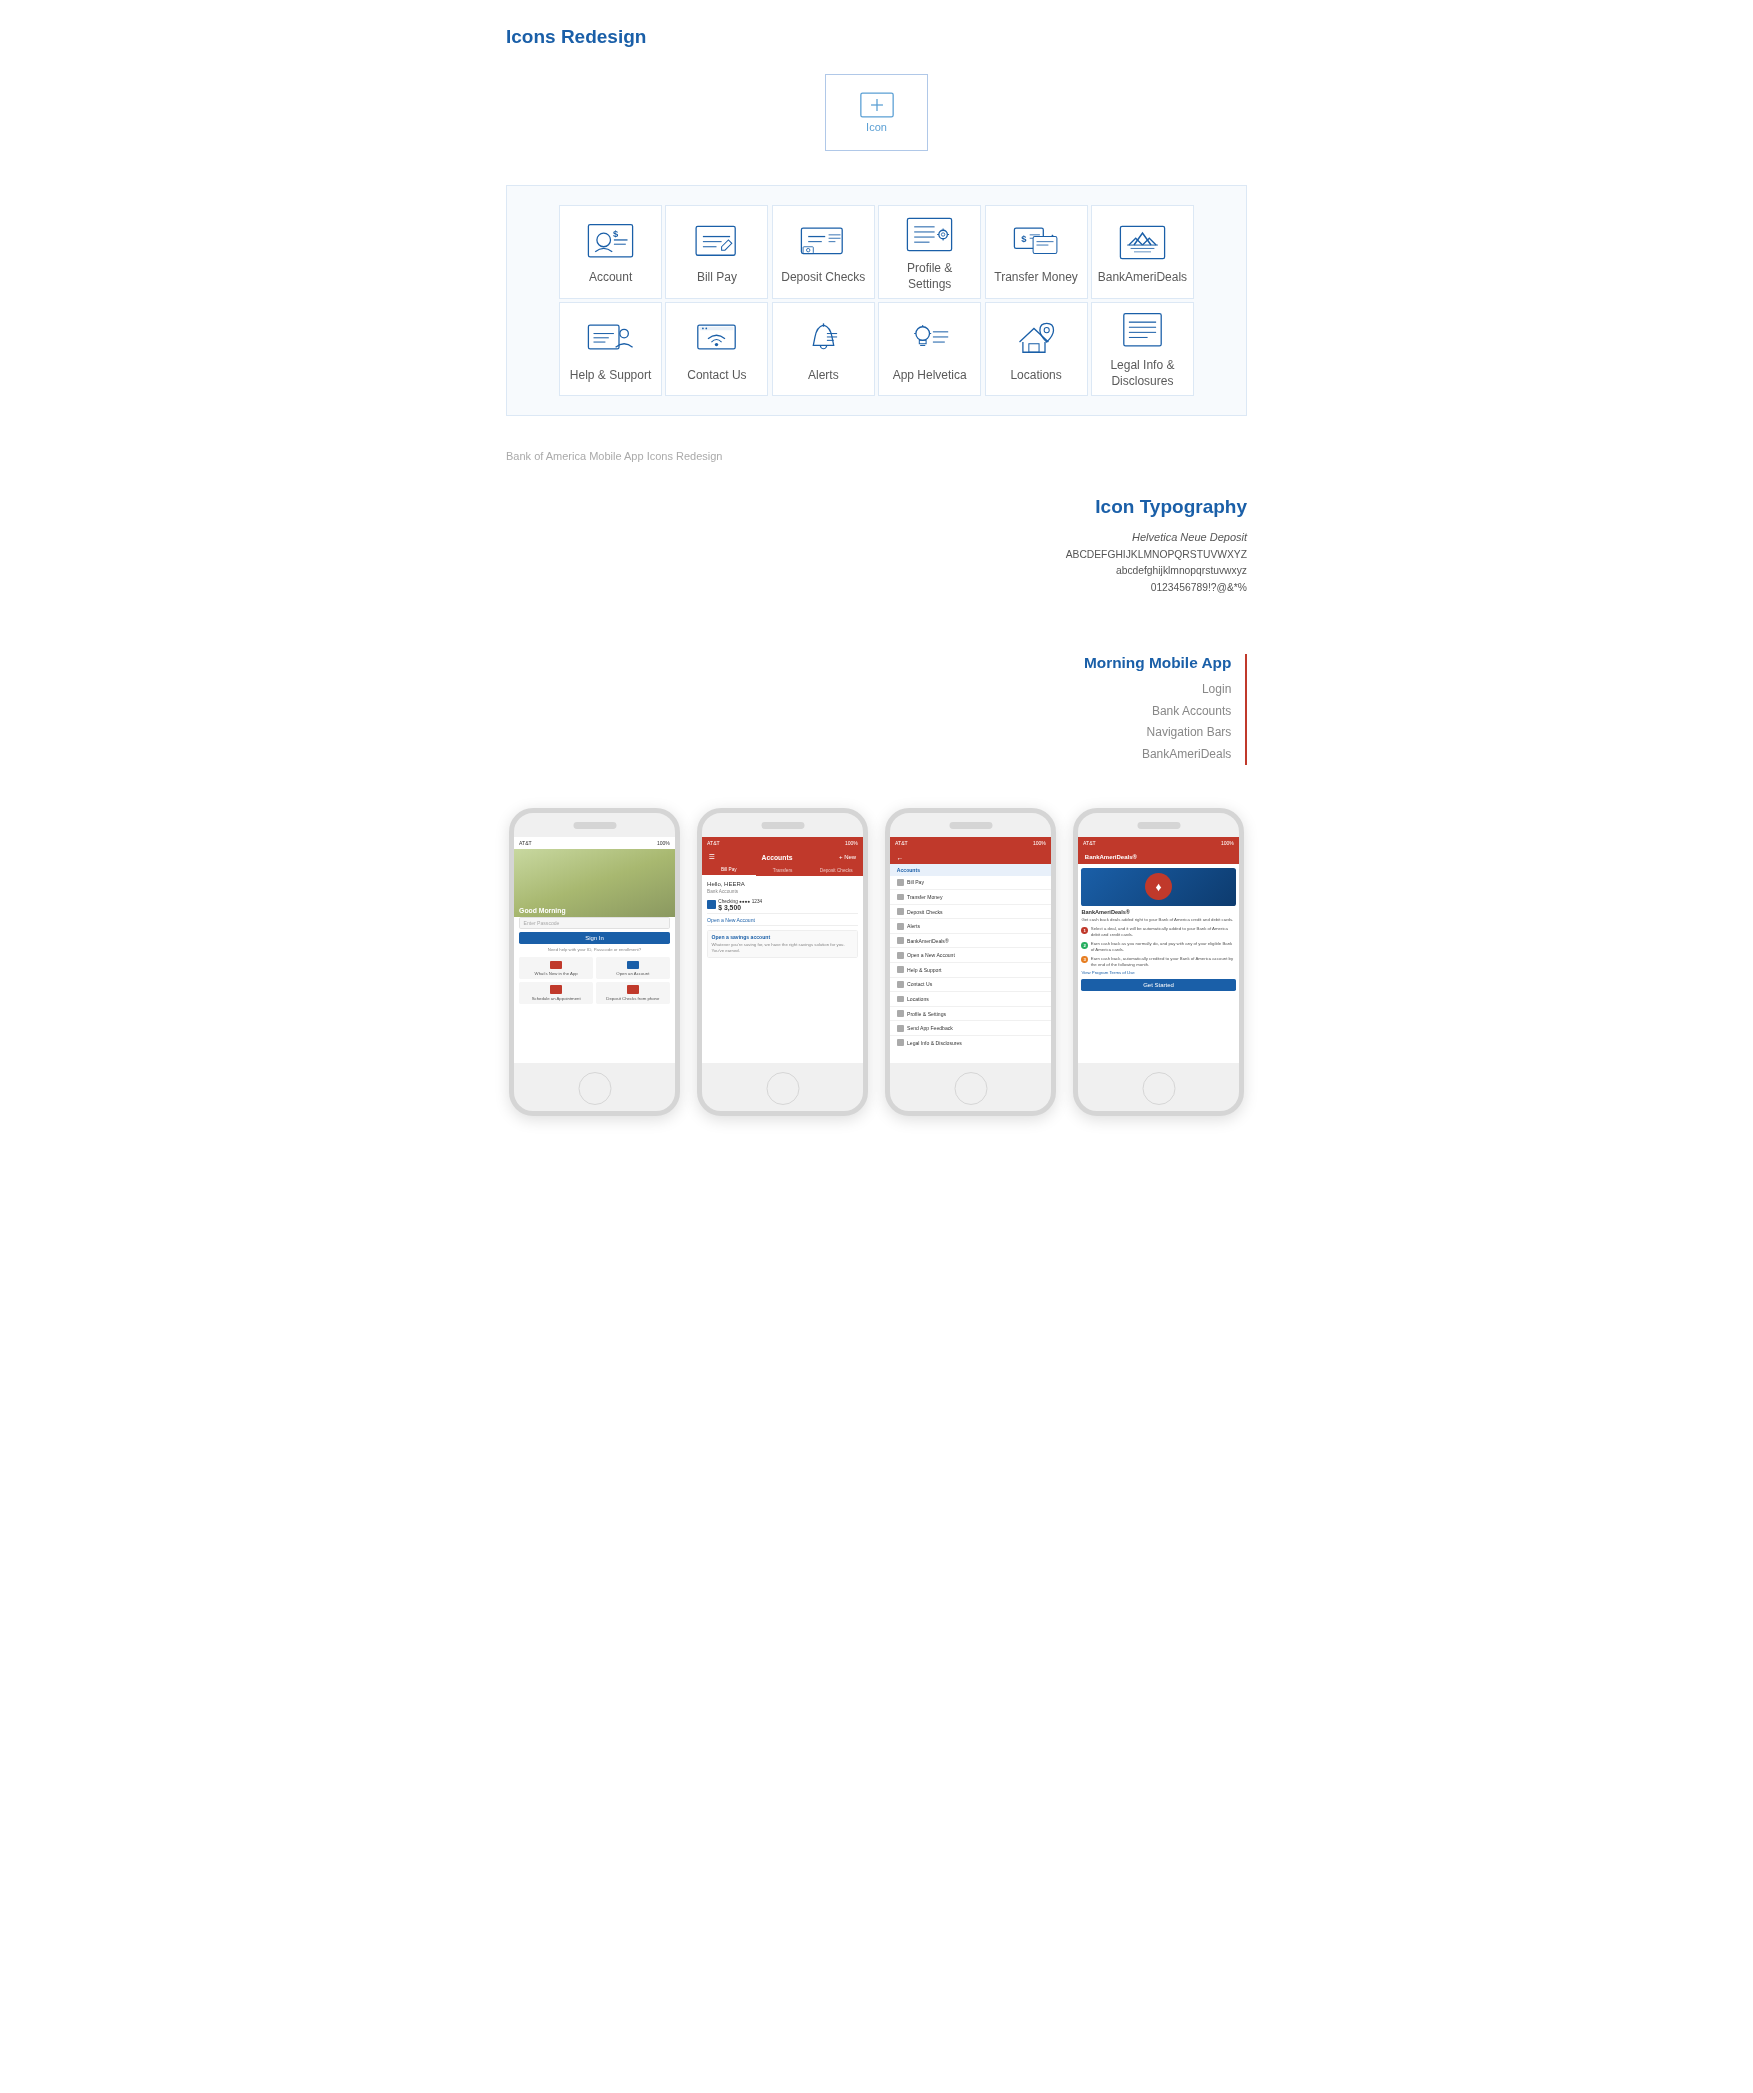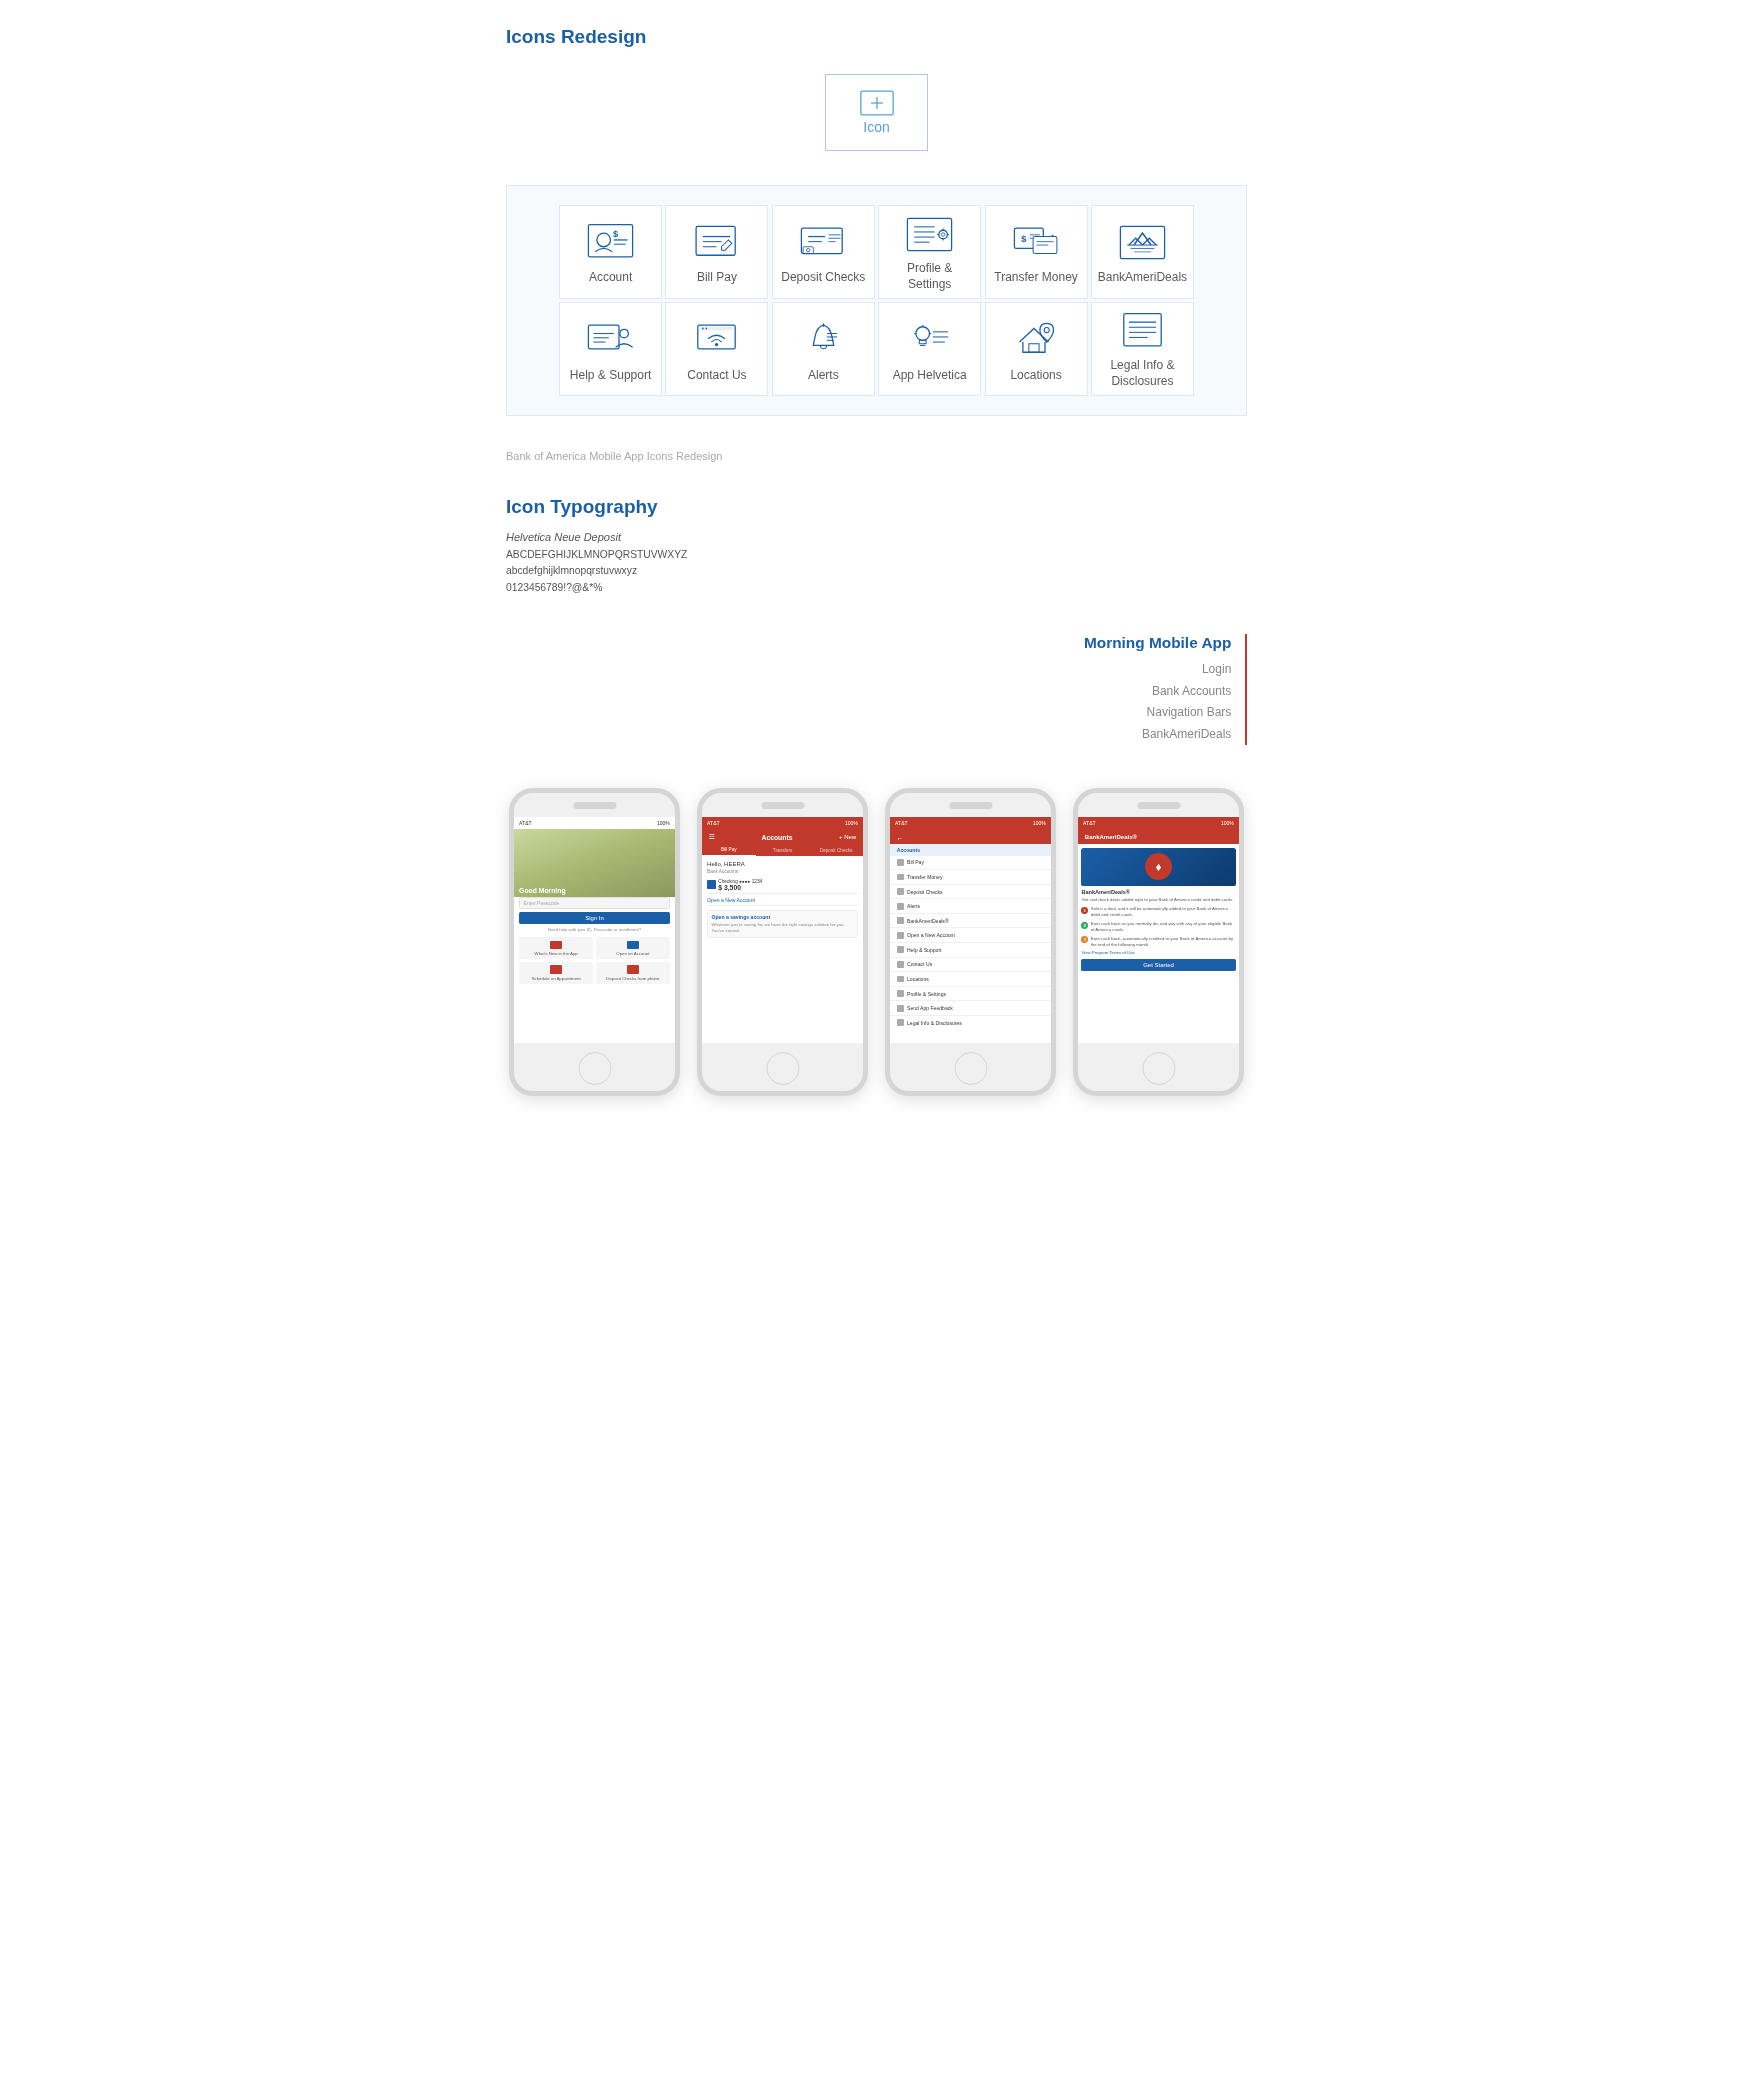--- a/index.html
+++ b/index.html
@@ -30,21 +30,21 @@
       height: 77px;
       border: 0.9px solid #b0c8e8;
       display: flex;
       flex-direction: column;
       align-items: center;
       justify-content: center;
       margin: 0 auto 34px auto;
       background: #fff;
     }
     .icon-placeholder-large .label {
-      font-size: 14px;
+      font-size: 11px;
       color: #5a9fd4;
       margin-top: 3.4px;
     }
 
     
     .icons-section {
       border: 0.9px solid #dce8f5;
       background: #f7fafd;
       padding: 17px;
       margin-bottom: 34px;
@@ -82,21 +82,22 @@
     
     .center-subtitle {
       text-align: left;
       color: #aaa;
       font-size: 11px;
       margin: 26px 0 34px;
     }
 
     
     .typography-section {
-      margin-bottom: 38px;
+      margin-bottom: 58px;
+      text-align: right;
     }
 
     .typography-section .section-title {
       margin-bottom: 13.7px;
     }
 
     .font-name {
       font-size: 11px;
       color: #555;
       margin-bottom: 3.4px;

